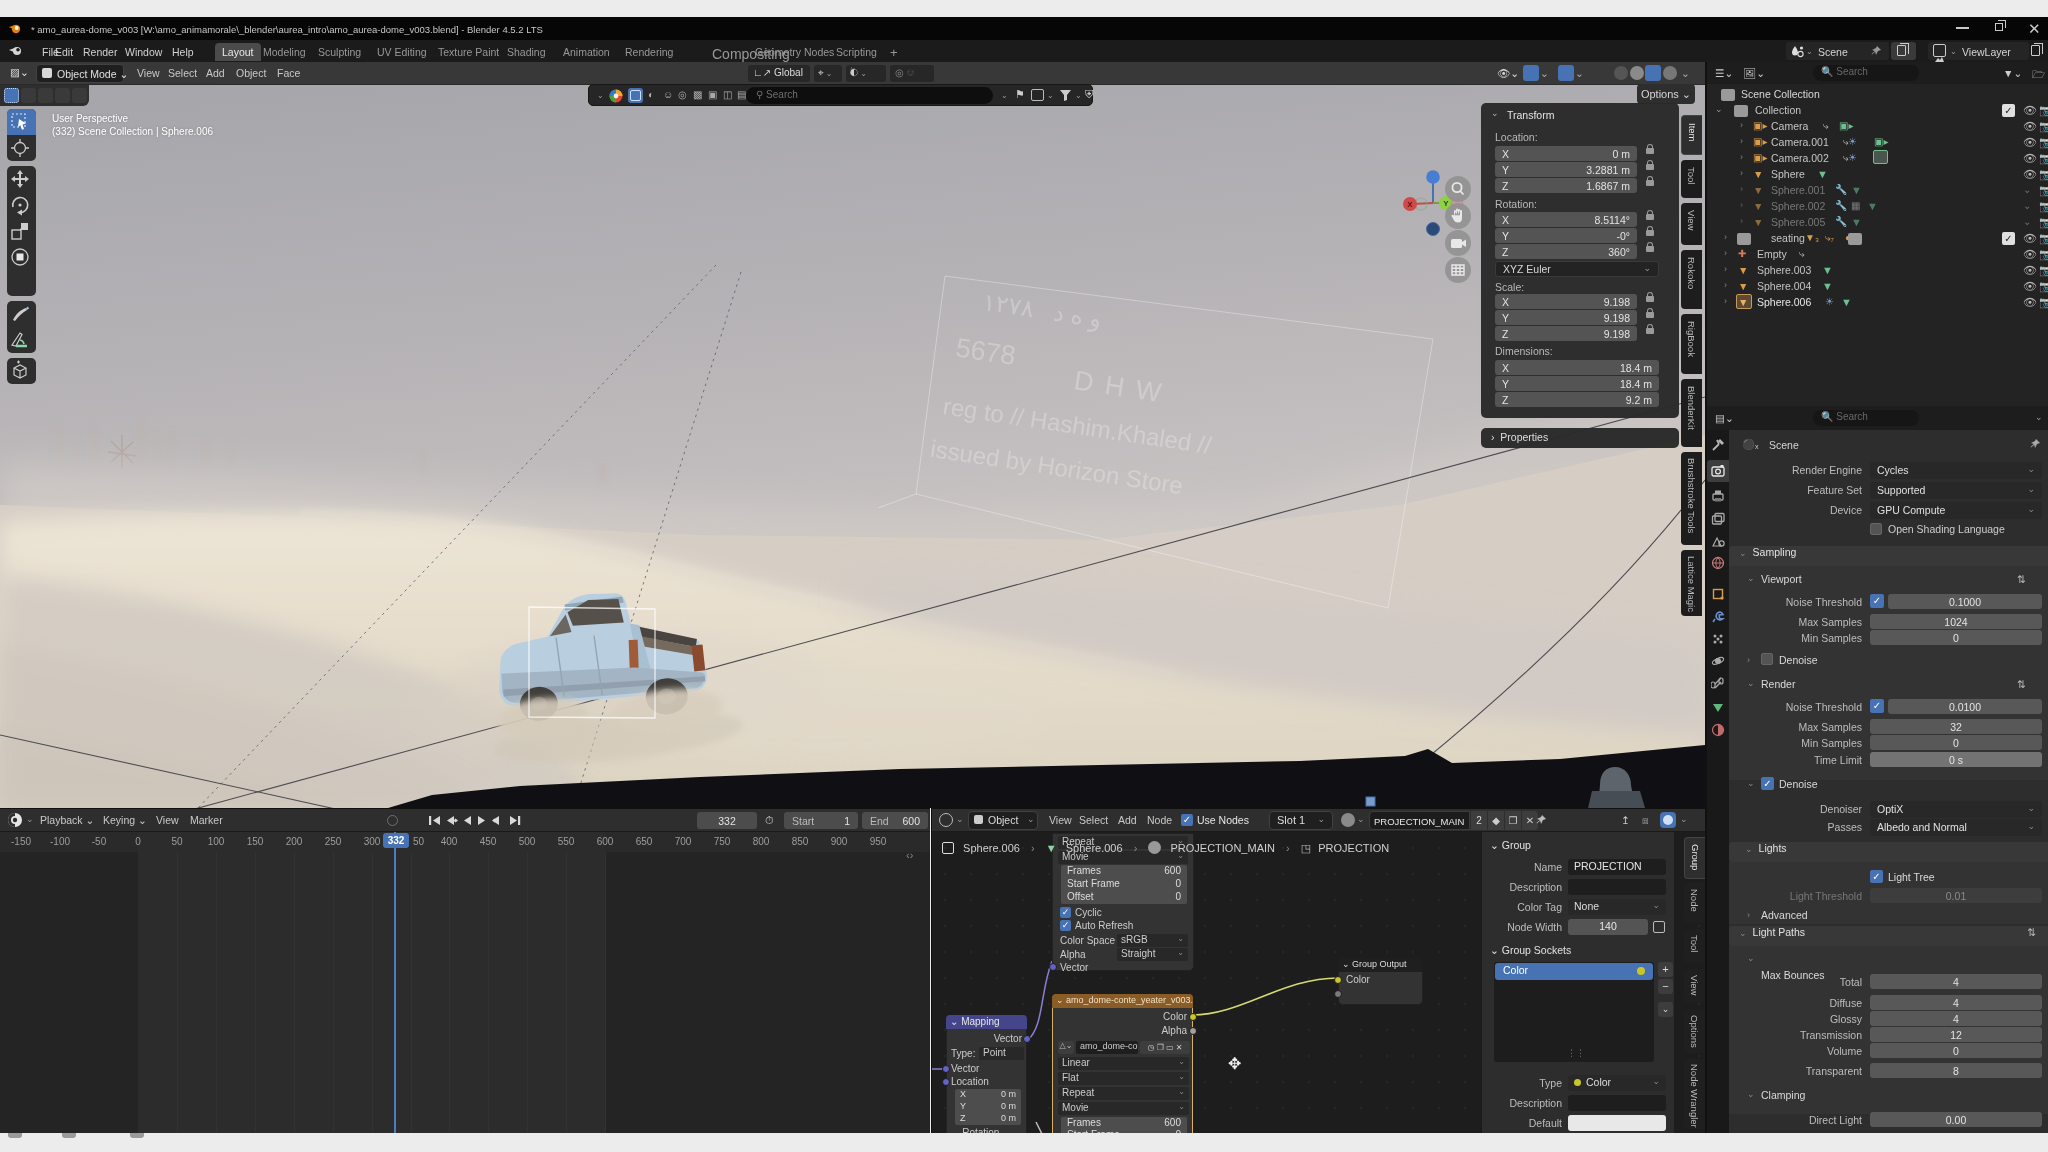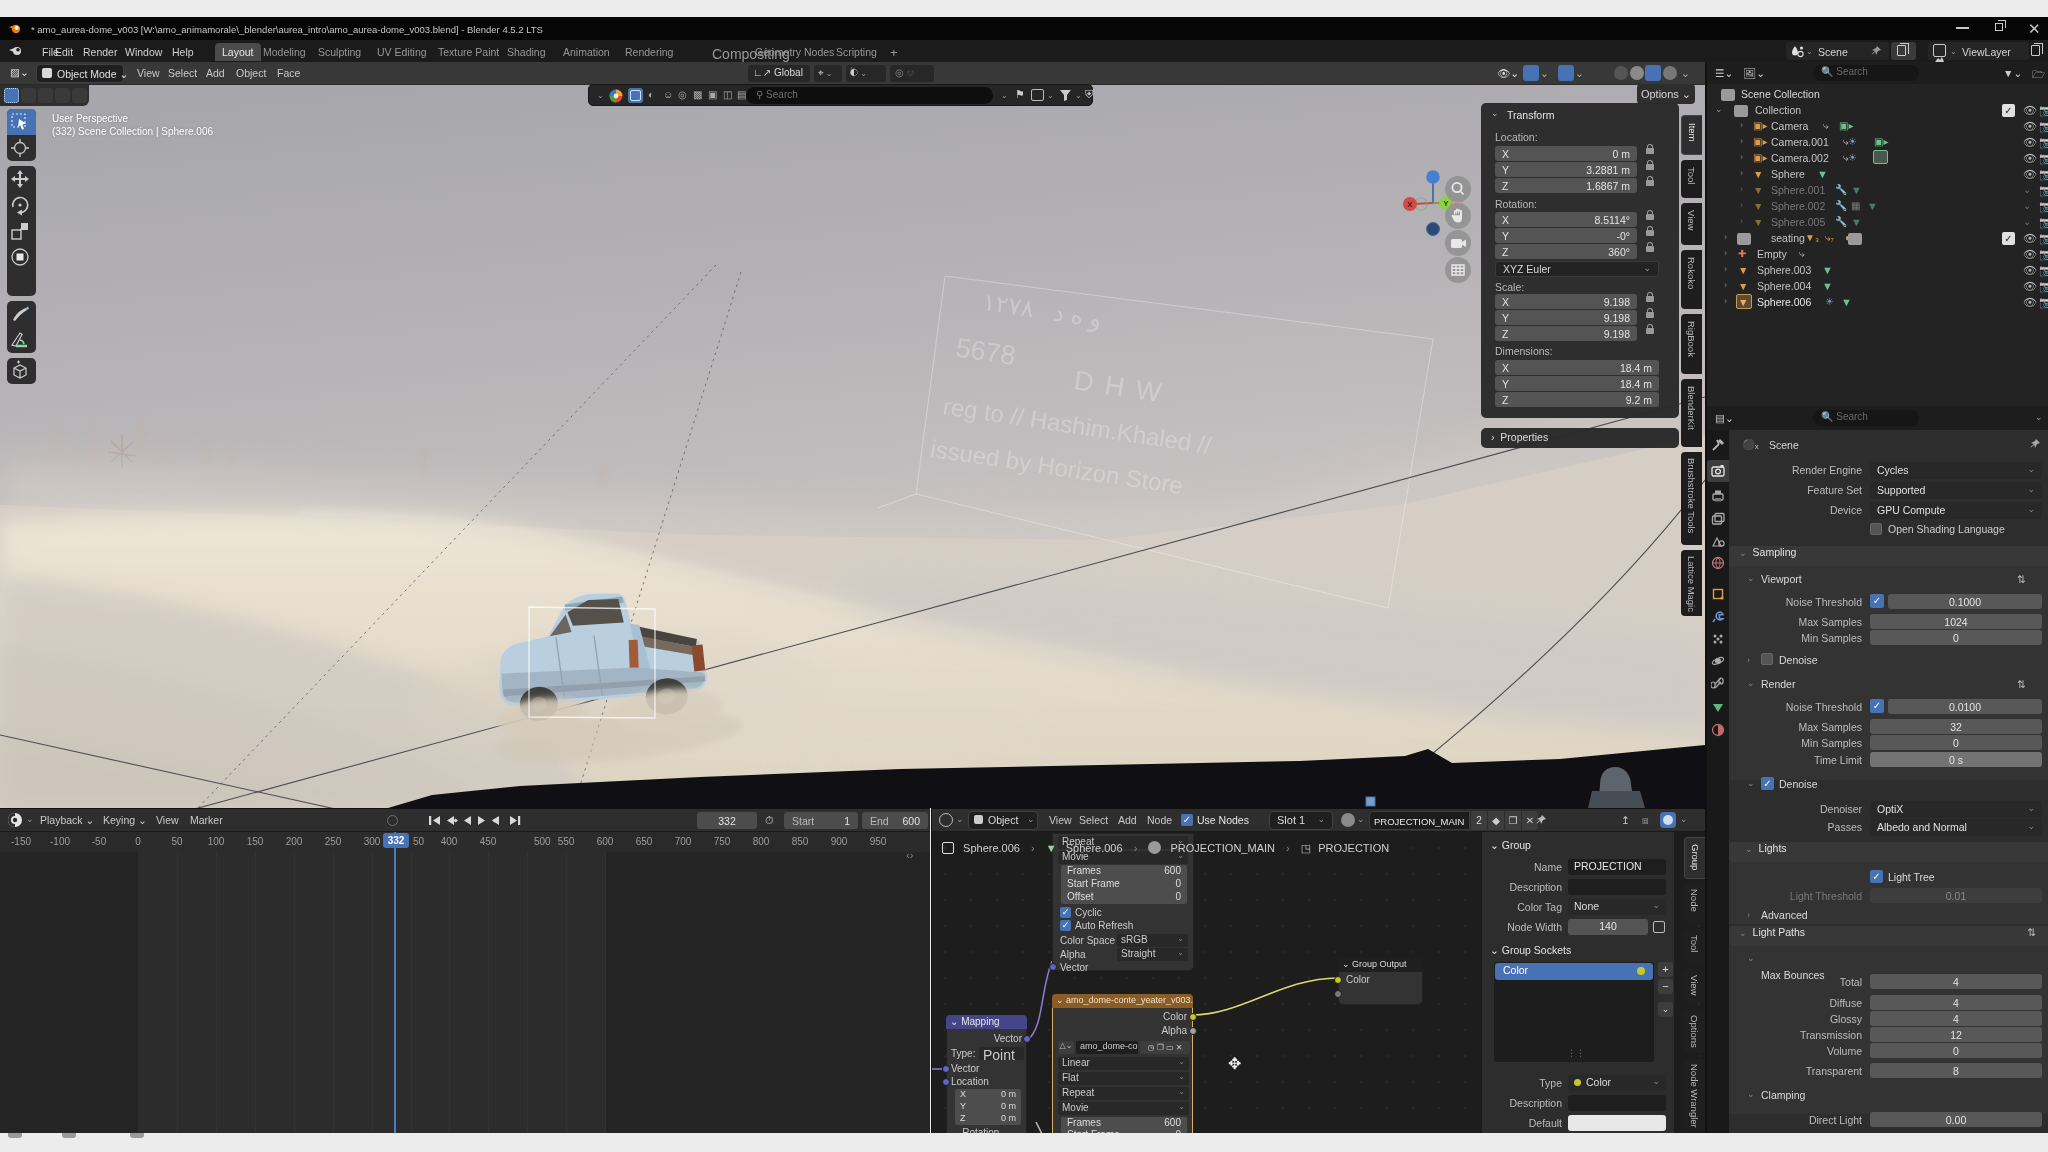--- a/index.html
+++ b/index.html
@@ -547,21 +547,21 @@
     <div class="abs" style="left:120px;top:4px;width:36px;text-align:center;color:#9d9d9d;font-size:10px;">0</div>
     <div class="abs" style="left:159px;top:4px;width:36px;text-align:center;color:#9d9d9d;font-size:10px;">50</div>
     <div class="abs" style="left:198px;top:4px;width:36px;text-align:center;color:#9d9d9d;font-size:10px;">100</div>
     <div class="abs" style="left:237px;top:4px;width:36px;text-align:center;color:#9d9d9d;font-size:10px;">150</div>
     <div class="abs" style="left:276px;top:4px;width:36px;text-align:center;color:#9d9d9d;font-size:10px;">200</div>
     <div class="abs" style="left:315px;top:4px;width:36px;text-align:center;color:#9d9d9d;font-size:10px;">250</div>
     <div class="abs" style="left:354px;top:4px;width:36px;text-align:center;color:#9d9d9d;font-size:10px;">300</div>
     <div class="abs" style="left:413px;top:4px;width:20px;text-align:left;color:#9d9d9d;font-size:10px;">50</div>
     <div class="abs" style="left:431px;top:4px;width:36px;text-align:center;color:#9d9d9d;font-size:10px;">400</div>
     <div class="abs" style="left:470px;top:4px;width:36px;text-align:center;color:#9d9d9d;font-size:10px;">450</div>
-    <div class="abs" style="left:534px;top:4px;width:36px;text-align:left;color:#9d9d9d;font-size:10px;">500</div>
+    <div class="abs" style="left:509px;top:4px;width:36px;text-align:center;color:#9d9d9d;font-size:10px;">500</div>
     <div class="abs" style="left:548px;top:4px;width:36px;text-align:center;color:#9d9d9d;font-size:10px;">550</div>
     <div class="abs" style="left:587px;top:4px;width:36px;text-align:center;color:#9d9d9d;font-size:10px;">600</div>
     <div class="abs" style="left:626px;top:4px;width:36px;text-align:center;color:#9d9d9d;font-size:10px;">650</div>
     <div class="abs" style="left:665px;top:4px;width:36px;text-align:center;color:#9d9d9d;font-size:10px;">700</div>
     <div class="abs" style="left:704px;top:4px;width:36px;text-align:center;color:#9d9d9d;font-size:10px;">750</div>
     <div class="abs" style="left:743px;top:4px;width:36px;text-align:center;color:#9d9d9d;font-size:10px;">800</div>
     <div class="abs" style="left:782px;top:4px;width:36px;text-align:center;color:#9d9d9d;font-size:10px;">850</div>
     <div class="abs" style="left:821px;top:4px;width:36px;text-align:center;color:#9d9d9d;font-size:10px;">900</div>
     <div class="abs" style="left:860px;top:4px;width:36px;text-align:center;color:#9d9d9d;font-size:10px;">950</div>
     </div>
@@ -650,21 +650,21 @@
       <span style="margin:0 8px;color:#8a8a8a;">›</span>
       <span style="color:#bbb;">◳</span>
       <span style="margin-left:4px;">PROJECTION</span>
     </div>
 
     <div class="abs" style="left:14px;top:206px;width:81px;height:119px;background:#333333;border:1px solid #222;border-radius:5px 5px 0 0;">
       <div class="abs" style="left:-1px;top:-1px;width:81px;height:14px;background:#45458c;border-radius:4px 4px 0 0;color:#e6e6e6;font-size:10px;padding:1px 4px;">⌄ Mapping</div>
       <div class="abs" style="right:4px;top:17px;color:#ccc;font-size:10px;">Vector</div>
       <div class="abs" style="right:-5px;top:19px;width:8px;height:8px;background:#6363c7;border-radius:50%;border:1px solid #1a1a1a;"></div>
       <div class="abs" style="left:4px;top:32px;color:#ccc;font-size:10px;">Type:</div>
-      <div class="abs" style="left:32px;top:31px;width:45px;height:13px;background:#282828;border-radius:2px;color:#ccc;font-size:14px;padding:0 4px;">Point</div>
+      <div class="abs" style="left:32px;top:31px;width:45px;height:13px;background:#282828;border-radius:2px;color:#ccc;font-size:10px;padding:0 4px;">Point</div>
       <div class="abs" style="left:4px;top:47px;color:#ccc;font-size:10px;">Vector</div>
       <div class="abs" style="left:-5px;top:49px;width:8px;height:8px;background:#6363c7;border-radius:50%;border:1px solid #1a1a1a;"></div>
       <div class="abs" style="left:4px;top:60px;color:#ccc;font-size:10px;">Location</div>
       <div class="abs" style="left:-5px;top:62px;width:8px;height:8px;background:#6363c7;border-radius:50%;border:1px solid #1a1a1a;"></div>
       <div class="abs" style="left:8px;top:73px;width:66px;height:12px;background:#4d4d4d;border-radius:2px 2px 0 0;color:#ddd;font-size:9px;padding:0 5px;display:flex;justify-content:space-between;">
           <span>X</span>
           <span>0 m</span>
         </div>
       <div class="abs" style="left:8px;top:85px;width:66px;height:12px;background:#4d4d4d;color:#ddd;font-size:9px;padding:0 5px;display:flex;justify-content:space-between;">
           <span>Y</span>

